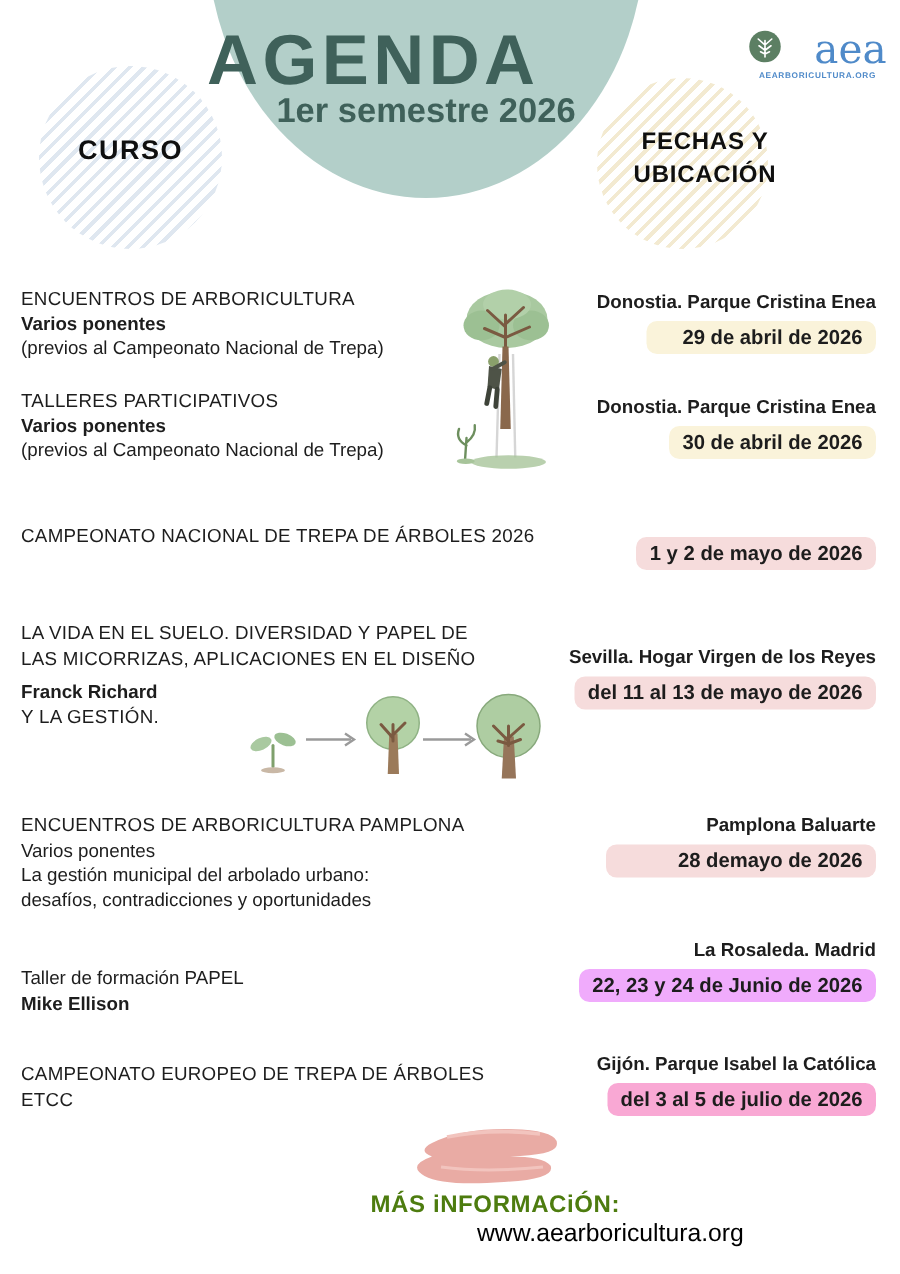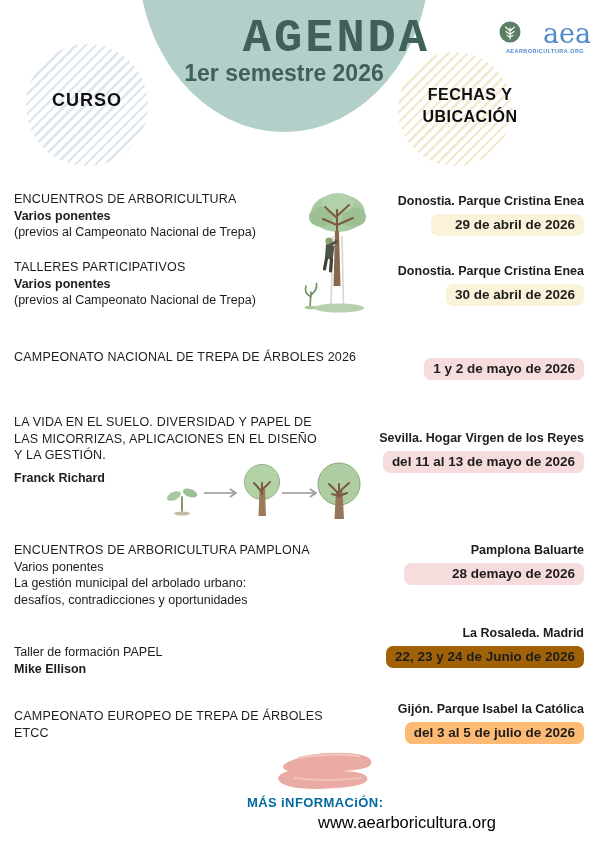--- a/index.html
+++ b/index.html
@@ -9,22 +9,22 @@
     background:#ffffff; overflow:hidden;
     font-family:"Liberation Sans","DejaVu Sans",sans-serif;
     color:#1d1d1d;
   }
   
   .teal-circle {
     position:absolute; left:138px; top:-218px; width:292px; height:350px;
     border-radius:50%; background:#b3cfc9; z-index:1;
   }
   .agenda-title {
-    position:absolute; left:138px; top:12px; width:292px; text-align:right;
-    font-size:47px; font-weight:900; letter-spacing:3px; color:#3f615a; z-index:2;font-family:Liberation Mono, monospace;
+    position:absolute; left:138px; top:12px; width:292px; text-align:left;
+    font-size:47px; font-weight:900; letter-spacing:3px; color:#3f615a; z-index:2;
   }
   .agenda-subtitle {
     position:absolute; left:138px; top:60px; width:292px; text-align:center;
     font-size:23px; font-weight:800; color:#3f615a; z-index:2;
   }
   .hatch-circle { position:absolute; border-radius:50%; z-index:0; }
   .curso-circle {
     left:26px; top:44px; width:122px; height:122px;
     background:repeating-linear-gradient(135deg,#dfe7f0 0 2.5px,#ffffff 2.5px 7px);
   }
@@ -64,21 +64,21 @@
     display:inline-block; margin-top:6px; padding:3px 9px 4px 9px;
     border-radius:7px; font-weight:700; font-size:13.5px; color:#1d1d1d; white-space:nowrap;
   }
   
   .climber-illu { position:absolute; left:298px; top:186px; z-index:1; }
   .growth-illu  { position:absolute; left:146px; top:456px; z-index:1; }
   .brush-illu   { position:absolute; left:268px; top:748px; z-index:0; }
   
   .more-info {
     position:absolute; left:247px; top:795px; z-index:2;
-    font-size:13px; font-weight:900; letter-spacing:0.4px; color:#0369a1;
+    font-size:16px; font-weight:900; letter-spacing:0.4px; color:#4d7c0f;
   }
   .website {
     position:absolute; left:318px; top:813px; z-index:2;
     font-size:16.5px; color:#000000; text-decoration:none;
   }
 </style>
 </head>
 <body>
 
 <div class="page">
@@ -140,22 +140,22 @@
         </div>
     <div class="event-right" style="top: 352px;">
       <div class="event-date" style="background: rgb(246, 220, 220);">1 y 2 de mayo de 2026</div>
     </div>
   </div>
 
   <div>
     <div class="event-left" style="top: 414px;">
           <div class="ln ln-title">LA VIDA EN EL SUELO. DIVERSIDAD Y PAPEL DE</div>
           <div class="ln ln-title">LAS MICORRIZAS, APLICACIONES EN EL DISEÑO</div>
+          <div class="ln ln-bold ln-gap">Franck Richard</div>
           <div class="ln ln-title">Y LA GESTIÓN.</div>
-          <div class="ln ln-bold ln-gap">Franck Richard</div>
         </div>
     <div class="event-right" style="top: 431px;">
       <div class="event-location">Sevilla. Hogar Virgen de los Reyes</div>
       <div class="event-date" style="background: rgb(246, 220, 220);">del 11 al 13 de mayo de 2026</div>
     </div>
   </div>
 
   <div>
     <div class="event-left" style="top: 542px;">
           <div class="ln ln-title">ENCUENTROS DE ARBORICULTURA PAMPLONA</div>
@@ -169,32 +169,32 @@
     </div>
   </div>
 
   <div>
     <div class="event-left" style="top: 644px;">
           <div class="ln">Taller de formación PAPEL</div>
           <div class="ln ln-bold">Mike Ellison</div>
         </div>
     <div class="event-right" style="top: 626px;">
       <div class="event-location">La Rosaleda. Madrid</div>
-      <div class="event-date" style="background: #a16207;">22, 23 y 24 de Junio de 2026</div>
+      <div class="event-date" style="background: #f0abfc;">22, 23 y 24 de Junio de 2026</div>
     </div>
   </div>
 
   <div>
     <div class="event-left" style="top: 708px;">
           <div class="ln ln-title">CAMPEONATO EUROPEO DE TREPA DE ÁRBOLES</div>
           <div class="ln ln-title">ETCC</div>
         </div>
     <div class="event-right" style="top: 702px;">
       <div class="event-location">Gijón. Parque Isabel la Católica</div>
-      <div class="event-date" style="background: #fdba74;">del 3 al 5 de julio de 2026</div>
+      <div class="event-date" style="background: #f9a8d4;">del 3 al 5 de julio de 2026</div>
     </div>
   </div>
 </div>
 
   <div class="climber-illu">
     <svg width="78" height="128" viewBox="0 0 78 128">
       <ellipse cx="40" cy="27" rx="27" ry="19" fill="#a9c9a0"></ellipse>
       <ellipse cx="23" cy="31" rx="12" ry="10" fill="#9cc093"></ellipse>
       <ellipse cx="56" cy="31" rx="12" ry="10" fill="#9cc093"></ellipse>
       <ellipse cx="40" cy="17" rx="16" ry="10" fill="#b2d0a9"></ellipse>

